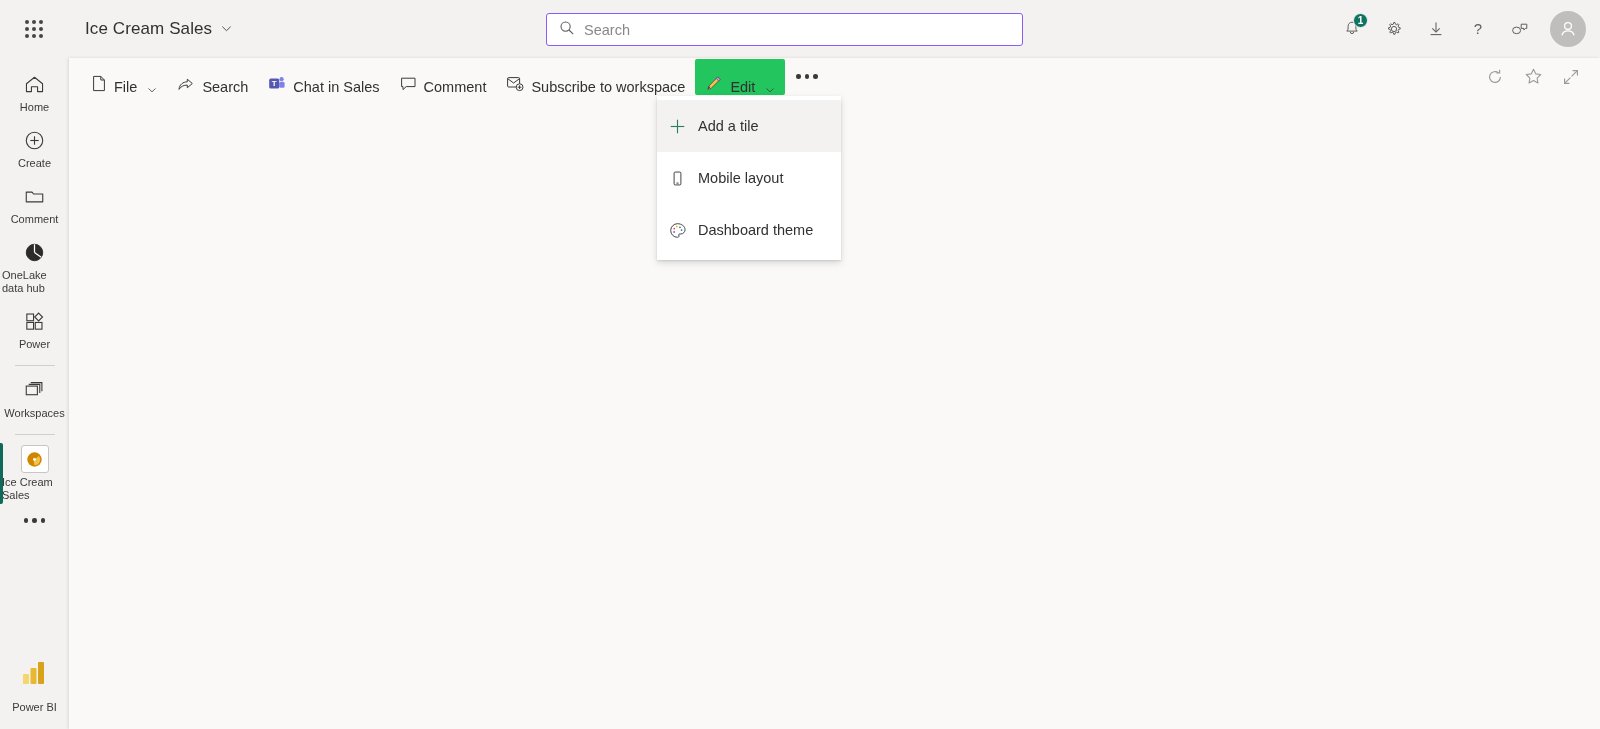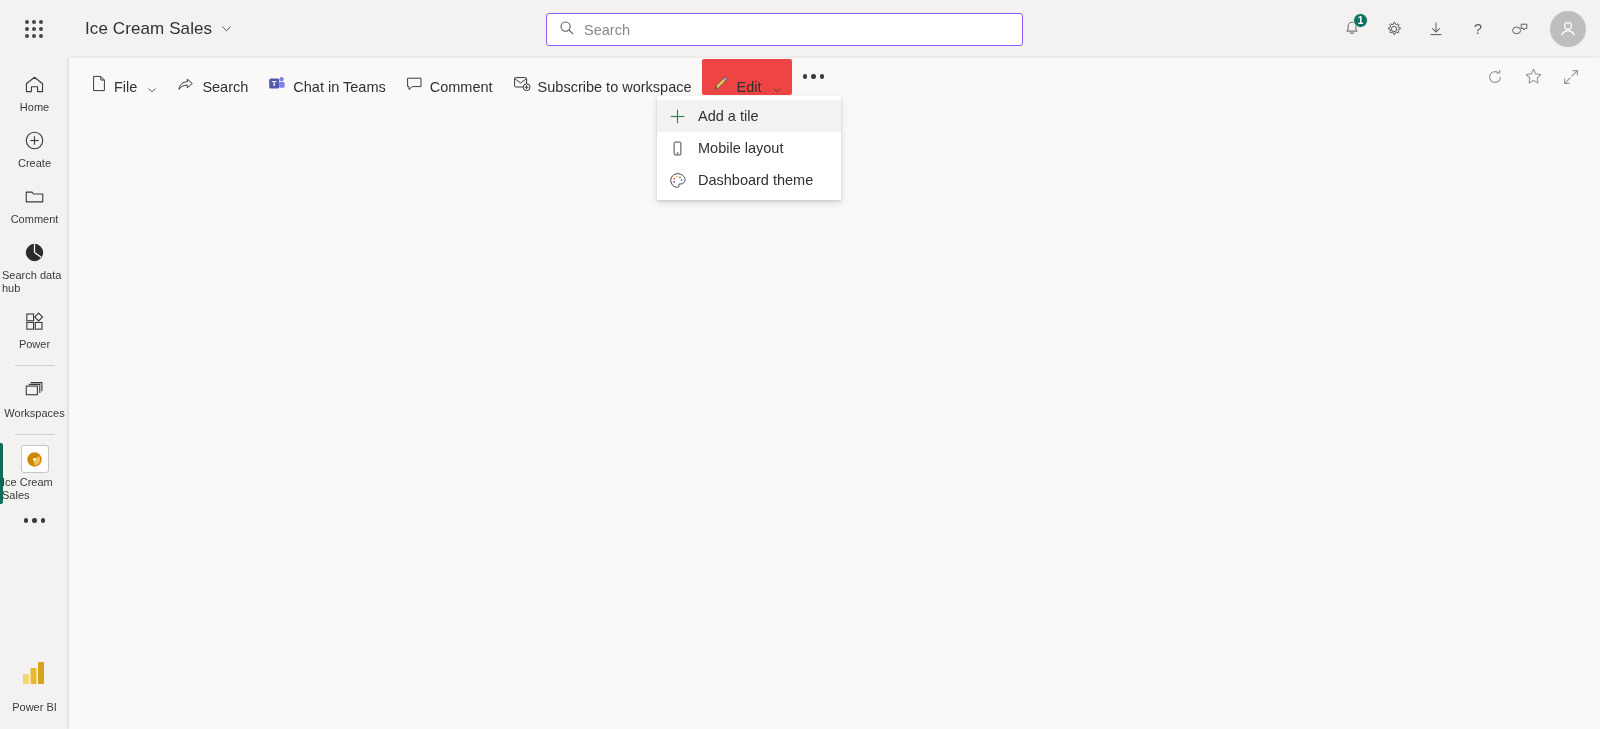--- a/index.html
+++ b/index.html
@@ -115,41 +115,41 @@
   .cmdbar {
     height: 38px; display: flex; align-items: center;
     padding-left: 12px; position: relative;
     border-bottom: 1px solid transparent;
   }
   .cmd {
     height: 36px; display: flex; align-items: flex-end; gap: 7px;
     padding: 0 10px; cursor: pointer; border-radius: 2px;
     font-size: 14.5px; color: #323130; white-space: nowrap;
   }
-  .cmd.active { background: #ef4444; }
+  .cmd.active { background: #22c55e; }
   .cmd .chev { margin-left: 3px; display: flex; align-items: center; }
   .cmd-ellipsis { display: flex; align-items: center; gap: 4px; padding: 0 11px; height: 36px; cursor: pointer; border-radius: 2px; }
   .cmd-ellipsis i { width: 4.5px; height: 4.5px; border-radius: 50%; background: #3b3a39; display: block; }
   .cmd-right { position: absolute; right: 12px; display: flex; align-items: center; gap: 4px; }
   .cmd-icon-btn {
     width: 34px; height: 34px; border-radius: 2px; cursor: pointer;
     display: flex; align-items: center; justify-content: center;
   }
 
   .canvas { position: absolute; left: 0; top: 38px; right: 0; bottom: 0; background: #faf9f8; }
 
   
   .menu {
     position: absolute; left: 588px; top: 38px; width: 184px;
     background: #ffffff; padding: 4px 0;
     box-shadow: 0 3.2px 7.2px rgba(0,0,0,.132), 0 0.6px 1.8px rgba(0,0,0,.108);
     z-index: 50;
   }
   .menu-item {
-    height: 32px; display: flex; align-items: center; gap: 12px;
+    height: 52px; display: flex; align-items: center; gap: 12px;
     padding: 0 12px; cursor: pointer; font-size: 14.5px; color: #323130;
     white-space: nowrap;
   }
   .menu-item:hover, .menu-item.hovered { background: #f3f2f1; }
   .menu-icon { width: 17px; display: flex; align-items: center; justify-content: center; }
 </style>
 </head>
 <body>
 
 <div class="topbar">
@@ -266,21 +266,21 @@
   </div>
 
   <div class="nav-item">
     <span class="nav-icon">
       <svg width="23" height="23" viewBox="0 0 24 24">
           <path d="M12 3.4a8.6 8.6 0 1 0 8.6 8.6 8.6 8.6 0 0 0-8.6-8.6zm0 0v8.6l7 5" fill="#2b2b2b" stroke="#2b2b2b" stroke-width="1"></path>
           <path d="M12 12 19 17" stroke="#ffffff" stroke-width="1.3" fill="none"></path>
           <path d="M12 3.4V12" stroke="#ffffff" stroke-width="1.3" fill="none"></path>
         </svg>
     </span>
-    <span class="nav-label">Search data hub</span>
+    <span class="nav-label">OneLake data hub</span>
   </div>
 
   <div class="nav-item">
     <span class="nav-icon">
       <svg width="23" height="23" viewBox="0 0 24 24">
         <rect x="4" y="4.2" width="7" height="7" fill="none" stroke="#3b3a39" stroke-width="1.15"></rect>
         <rect x="4" y="13" width="7" height="7" fill="none" stroke="#3b3a39" stroke-width="1.15"></rect>
         <rect x="12.8" y="13" width="7" height="7" fill="none" stroke="#3b3a39" stroke-width="1.15"></rect>
         <path d="M16.3 3.2 20.4 7.3 16.3 11.4 12.2 7.3z" fill="none" stroke="#3b3a39" stroke-width="1.15"></path>
       </svg>
@@ -366,21 +366,21 @@
 
     <div class="cmd">
       <span>
         <svg width="18" height="17" viewBox="0 0 18 17">
           <rect x="1.2" y="3.6" width="10" height="10" rx="1.6" fill="#5558af"></rect>
           <text x="6.2" y="11.4" text-anchor="middle" font-family="Liberation Sans, sans-serif" font-size="8" fill="#ffffff" font-weight="bold">T</text>
           <circle cx="13.6" cy="4.2" r="2.1" fill="#7b83eb"></circle>
           <rect x="11.2" y="6.8" width="5.4" height="6" rx="1.5" fill="#7b83eb"></rect>
         </svg>
       </span>
-      <span>Chat in Teams</span>
+      <span>Chat in Sales</span>
     </div>
 
     <div class="cmd">
       <span>
         <svg width="17" height="16" viewBox="0 0 17 16">
             <path d="M1.6 2.2h13.4v8.4H6.2l-3.2 3v-3H1.6z" fill="none" stroke="#3b3a39" stroke-width="1" stroke-linejoin="round"></path>
           </svg>
       </span>
       <span>Comment</span>
     </div>

